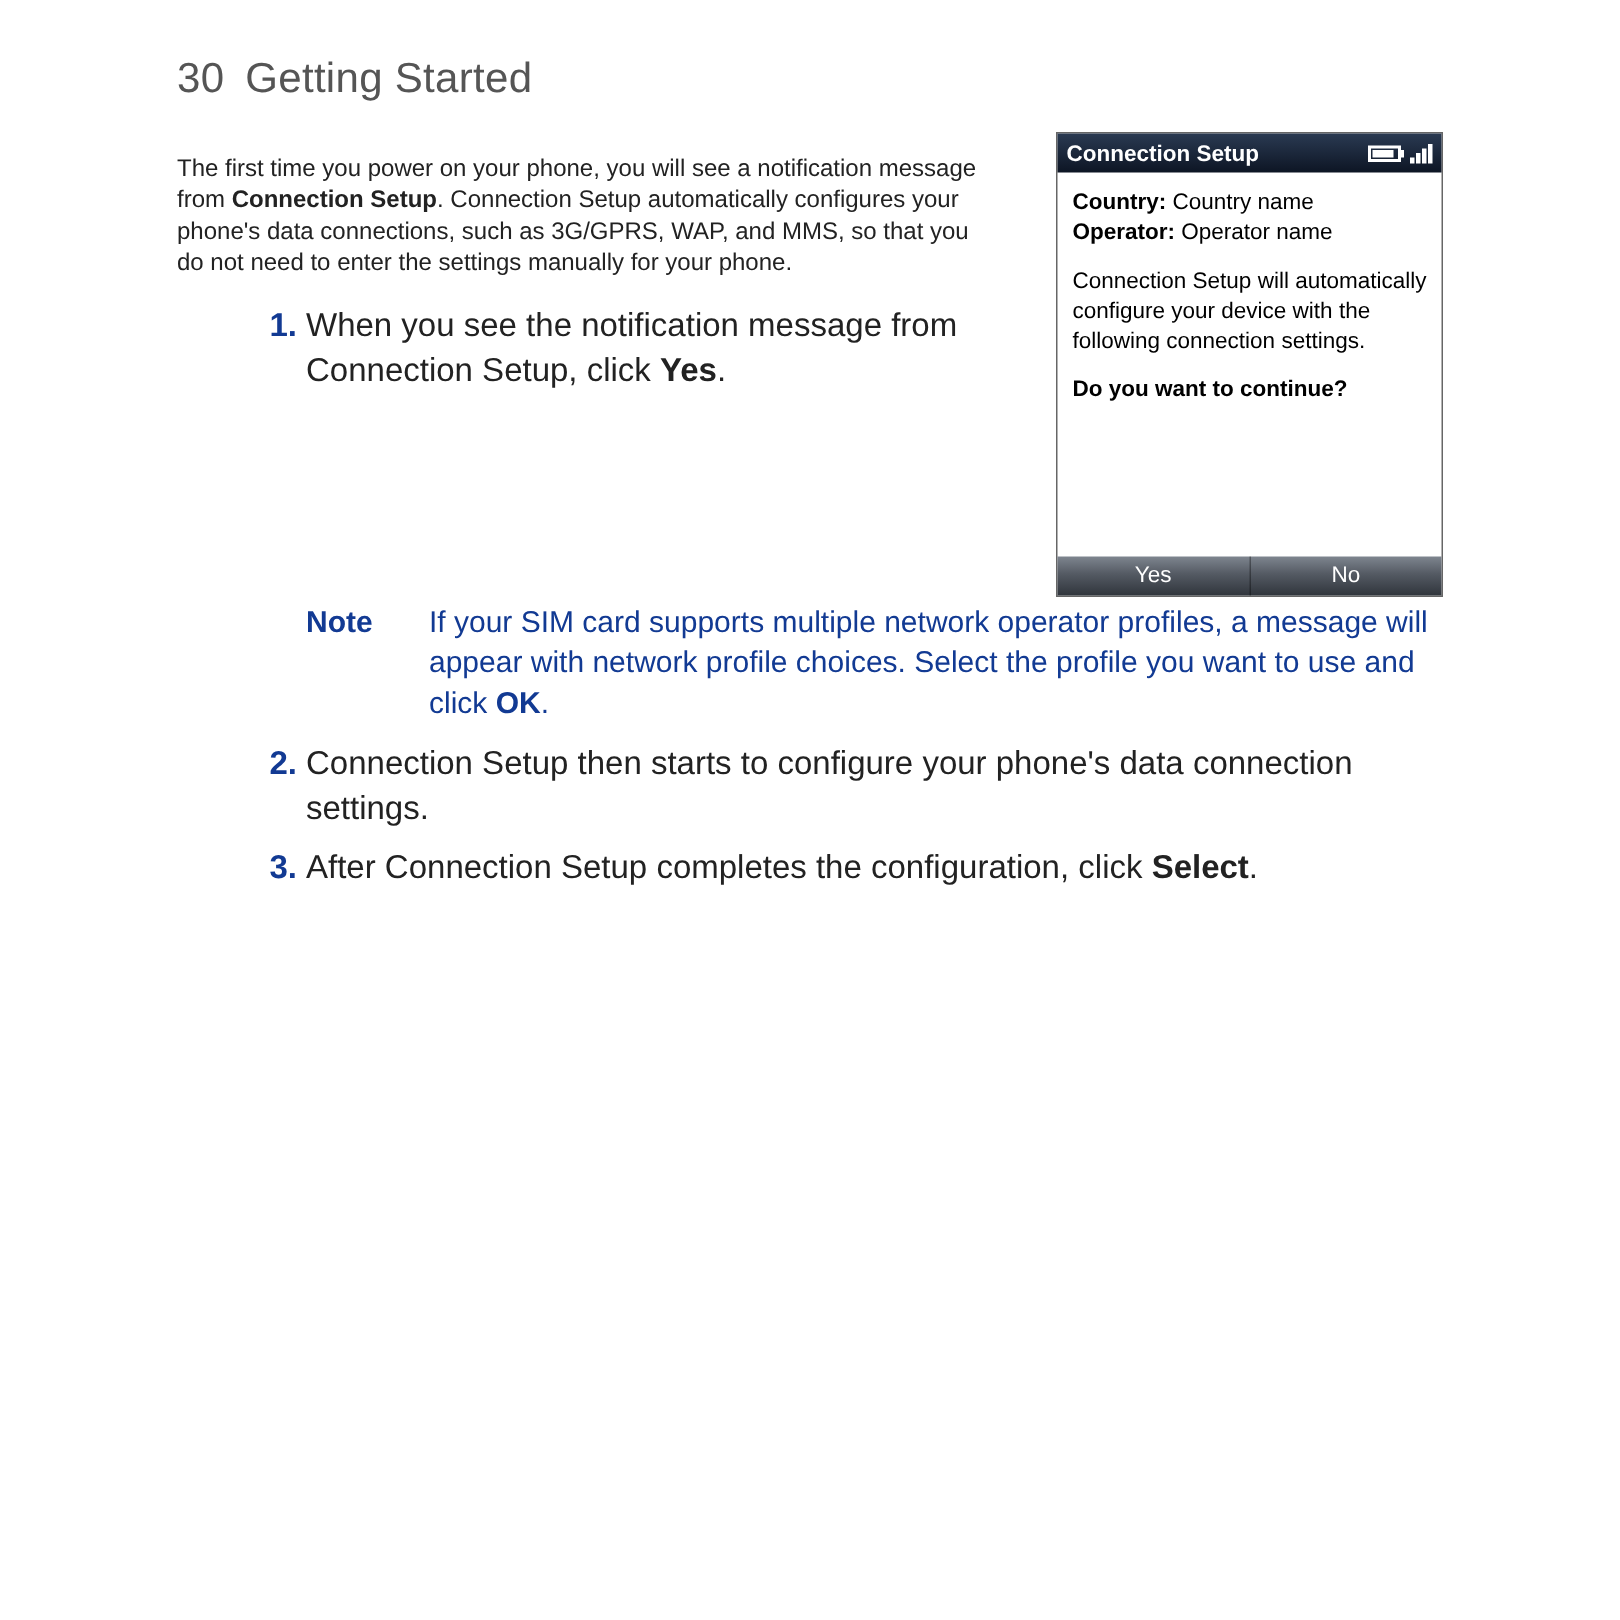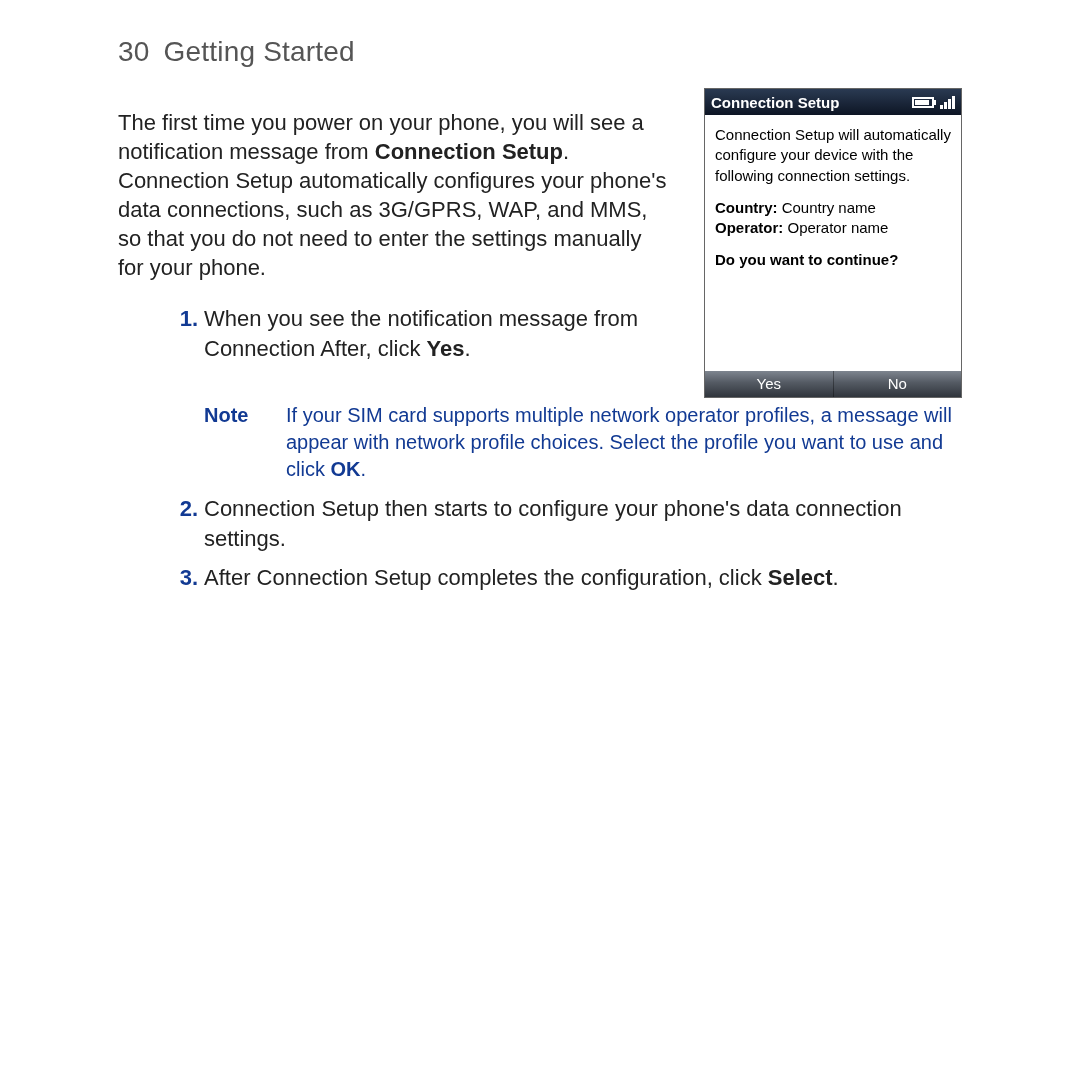--- a/index.html
+++ b/index.html
@@ -31,21 +31,21 @@
     color: #123a93;
     margin: 0 0 4px 0;
     letter-spacing: 0.2px;
   }
 
   .columns {
     display: flex;
     align-items: flex-start;
     gap: 36px;
   }
-  .intro, .step1 { font-size: 22px; line-height: 1.32; color: #222; }
+  .intro, .step1 { font-size: 16px; line-height: 1.32; color: #222; }
 
   .left { flex: 1 1 auto; }
   .h2 {
     font-size: 22px;
     font-weight: 700;
     color: #123a93;
     margin: 22px 0 8px 0;
     line-height: 1.3;
   }
 
@@ -116,51 +116,51 @@
   <div class="columns">
     <div class="left">
       <p class="intro">
         <span>The first time you power on your phone, you will see a notification message from </span><b>Connection Setup</b><span>. Connection Setup automatically configures your phone's data connections, such as 3G/GPRS, WAP, and MMS, so that you do not need to enter the settings manually for your phone.</span>
       </p>
 
 
       <ol class="ol">
         <li class="li step1">
           <span class="num">1.</span>
-          <span>When you see the notification message from Connection After, click </span><b>Yes</b><span>.</span>
+          <span>When you see the notification message from Connection Setup, click </span><b>Yes</b><span>.</span>
         </li>
       </ol>
     </div>
 
     <div class="phone">
       <div class="bar">
         <span class="title">Connection Setup</span>
         <span class="icons">
           <span class="battery">
               <span class="fill"></span>
             </span>
           <span class="signal">
               <span></span>
               <span></span>
               <span></span>
               <span></span>
             </span>
         </span>
       </div>
       <div class="content">
-        <div class="blk">Connection Setup will automatically configure your device with the following connection settings.</div>
         <div class="blk">
           <span class="lbl">Country:</span>
           <span> </span>
           <span>Country name</span>
           <br>
           <span class="lbl">Operator:</span>
           <span> </span>
           <span>Operator name</span>
         </div>
+        <div class="blk">Connection Setup will automatically configure your device with the following connection settings.</div>
         <div class="q">Do you want to continue?</div>
       </div>
       <div class="softkeys">
         <div class="sk">Yes</div>
         <div class="sep"></div>
         <div class="sk">No</div>
       </div>
     </div>
   </div>
 

